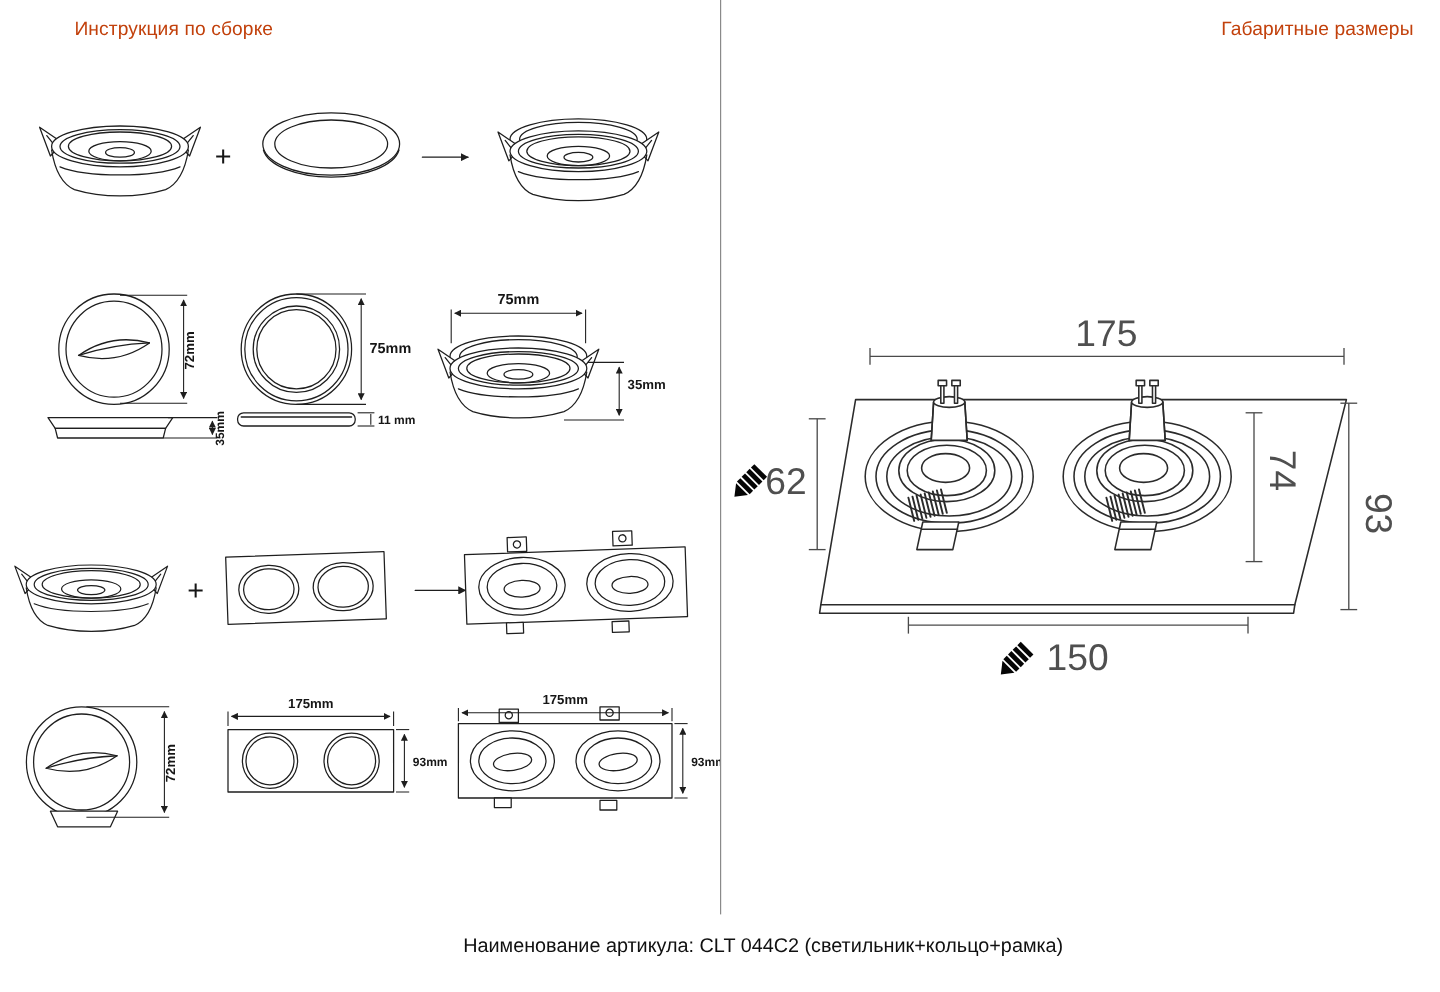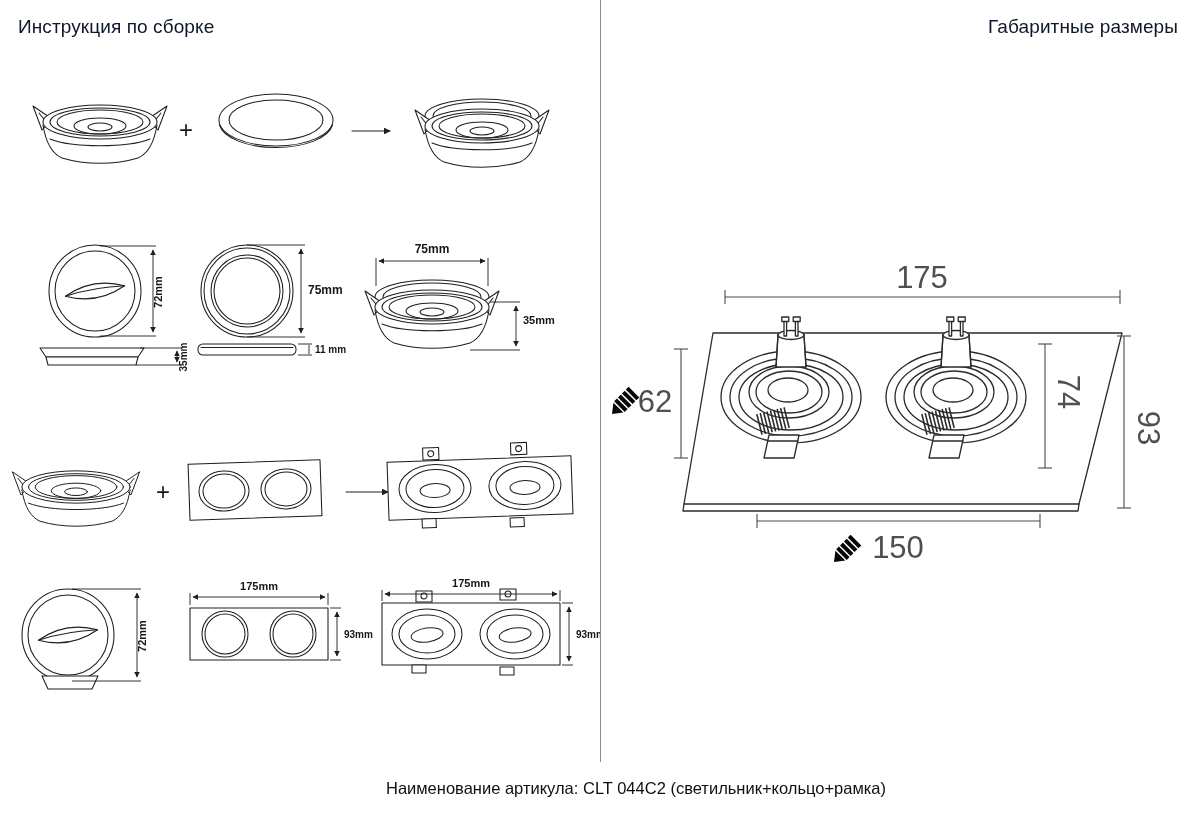--- a/index.html
+++ b/index.html
@@ -1,20 +1,20 @@
 <!DOCTYPE html>
 <html><head>
 <meta charset="utf-8">
 <style>
   html,body{margin:0;padding:0;background:#fff;}
   body{width:1200px;height:827px;position:relative;overflow:hidden;
        font-family:"Liberation Sans",sans-serif;color:#111;}
   .page{position:absolute;inset:0;background:#fff;}
   .divider{position:absolute;left:600px;top:0;width:1px;height:762px;background:#8a8a8a;}
-  .title{position:absolute;top:16px;font-size:19px;letter-spacing:.1px;color:#0f172a;}
+  .title{position:absolute;top:16px;font-size:16px;letter-spacing:.1px;color:#c2410c;margin-left:44px;}
   .title-left{left:18px;}
   .title-right{right:22px;text-align:center;}
   .footer{position:absolute;top:779px;left:0;width:1200px;text-align:center;
           font-size:16.5px;color:#101010;padding-left:36px;}
   svg{position:absolute;top:0;}
   .left-svg{left:0;}
   .right-svg{left:600px;}
   .lineart{stroke:#1e1e1e;stroke-width:1.05;fill:none;stroke-linejoin:round;stroke-linecap:round;}
   .dimline{stroke:#1e1e1e;stroke-width:.9;fill:none;}
   .lineart3d{stroke:#2b2b2b;stroke-width:1.3;fill:none;stroke-linejoin:round;stroke-linecap:round;}

